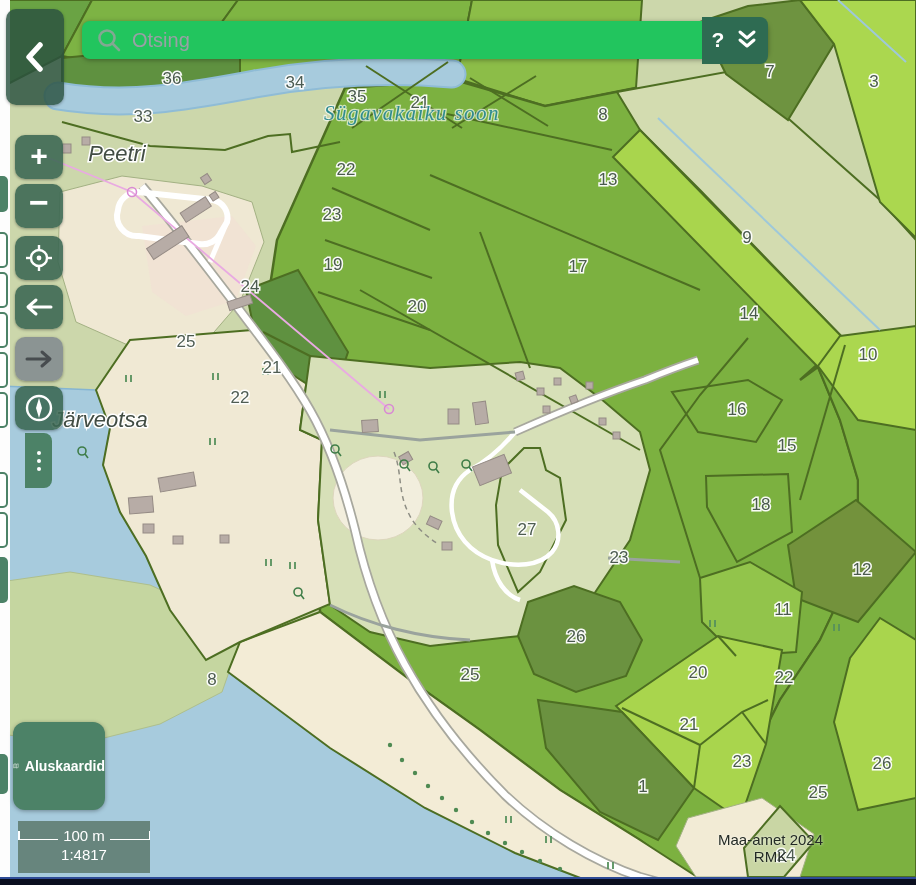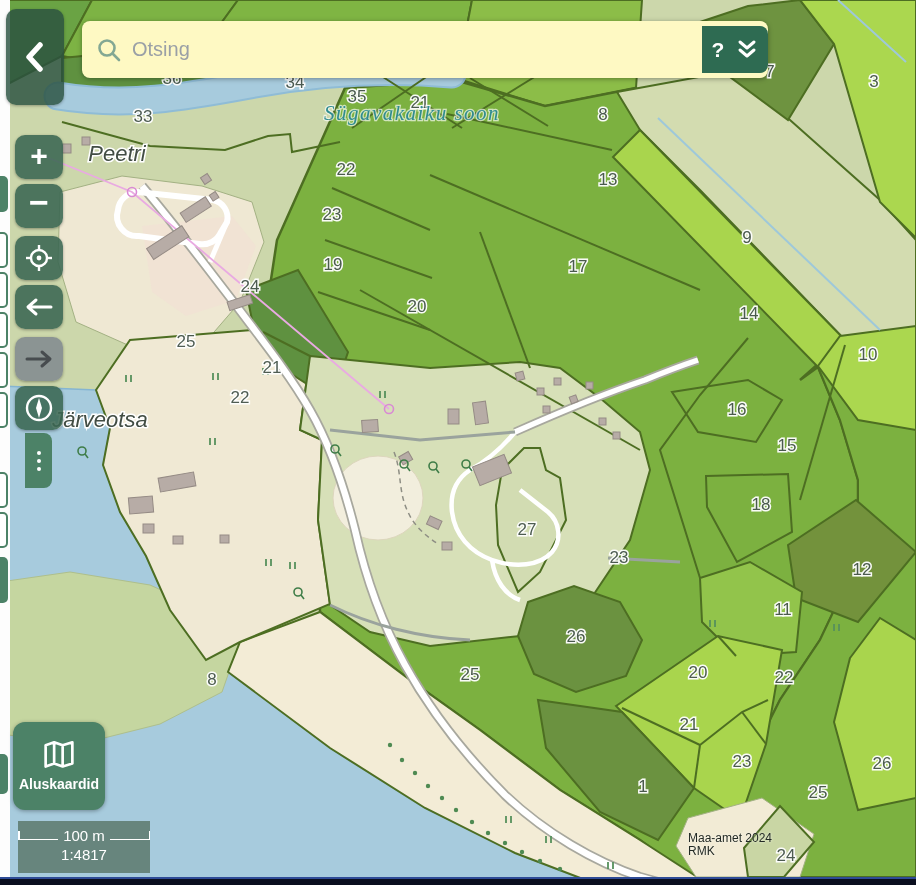--- a/index.html
+++ b/index.html
@@ -31,47 +31,47 @@
   .ctl-btn.disabled{background:rgba(130,139,143,.88);}
   .glyph-plus{font-size:30px;line-height:1;margin-top:-3px;}
   .glyph-minus{font-size:34px;line-height:1;margin-top:-8px;}
 
   .drawer-tab{position:absolute;left:25px;top:433px;width:27px;height:55px;z-index:5;
         background:#4c8267;border-radius:0 8px 8px 0;display:flex;flex-direction:column;
         align-items:center;justify-content:center;gap:4px;cursor:pointer;}
   .drawer-tab i{width:4px;height:4px;border-radius:50%;background:#fff;}
 
   
-  .search-bar{position:absolute;left:82px;top:21px;width:686px;height:57px;background:#fef9c3;
+  .search-bar{position:absolute;left:82px;top:21px;width:686px;height:38px;background:#22c55e;
         border-radius:8px;box-shadow:0 1px 5px rgba(0,0,0,.35);display:flex;align-items:center;z-index:7;}
   .search-bar input{flex:1;border:0;outline:0;font:20px "Liberation Sans",sans-serif;color:#444;
         background:transparent;margin-left:8px;min-width:0;}
   .search-bar input::placeholder{color:#9aa0a6;}
   .search-icon{margin-left:14px;flex:0 0 auto;display:flex;}
   .search-green{flex:0 0 66px;height:47px;background:#2e6b52;border-radius:0 8px 8px 0;
         display:flex;align-items:center;justify-content:center;gap:12px;cursor:pointer;}
   .search-green .qmark{color:#fff;font-size:21px;font-weight:bold;}
 
   
   .basemap-btn{position:absolute;left:13px;top:722px;width:92px;height:88px;background:#4c8267;
-        border-radius:12px;z-index:6;display:flex;flex-direction:column;align-items:center;
+        border-radius:12px;z-index:6;display:flex;align-items:center;
         justify-content:center;gap:6px;box-shadow:0 1px 4px rgba(0,0,0,.35);cursor:pointer;}
   .basemap-btn span{color:#fff;font-size:14px;font-weight:bold;}
   .info-box{position:absolute;background:rgba(88,115,101,.8);color:#fff;z-index:6;}
   .scale-box{left:18px;top:821px;width:132px;height:52px;font-size:15px;}
   .scale-row{display:flex;align-items:center;margin-top:6px;}
   .scale-tick{width:1.5px;height:9px;background:#fff;}
   .scale-line{flex:1;height:1.5px;background:#fff;margin-bottom:-8px;}
   .scale-label{padding:0 5px;}
   .scale-ratio{text-align:center;margin-top:2px;}
   .coord-box{left:136px;top:821px;width:218px;height:52px;font-size:13.5px;line-height:1.24;
         padding:3px 0 0 8px;box-sizing:border-box;white-space:nowrap;}
 
-  .attribution{position:absolute;left:688px;top:832px;width:165px;z-index:5;
-        font-size:12px;color:#232a25;line-height:1.1;text-shadow:0 0 3px rgba(255,255,255,.8);}
+  .attribution{position:absolute;left:688px;top:832px;width:165px;text-align:center;z-index:5;
+        font-size:15px;color:#232a25;line-height:1.1;text-shadow:0 0 3px rgba(255,255,255,.8);}
 
   .bottom-bar{position:absolute;left:0;top:877px;width:916px;height:8px;background:#0a0e1f;
         border-top:2px solid #2e4b96;box-sizing:border-box;z-index:8;}
 </style>
 </head>
 <body>
 
 <div class="stage">
 
   <svg class="map" width="916" height="885" viewBox="0 0 916 885">

